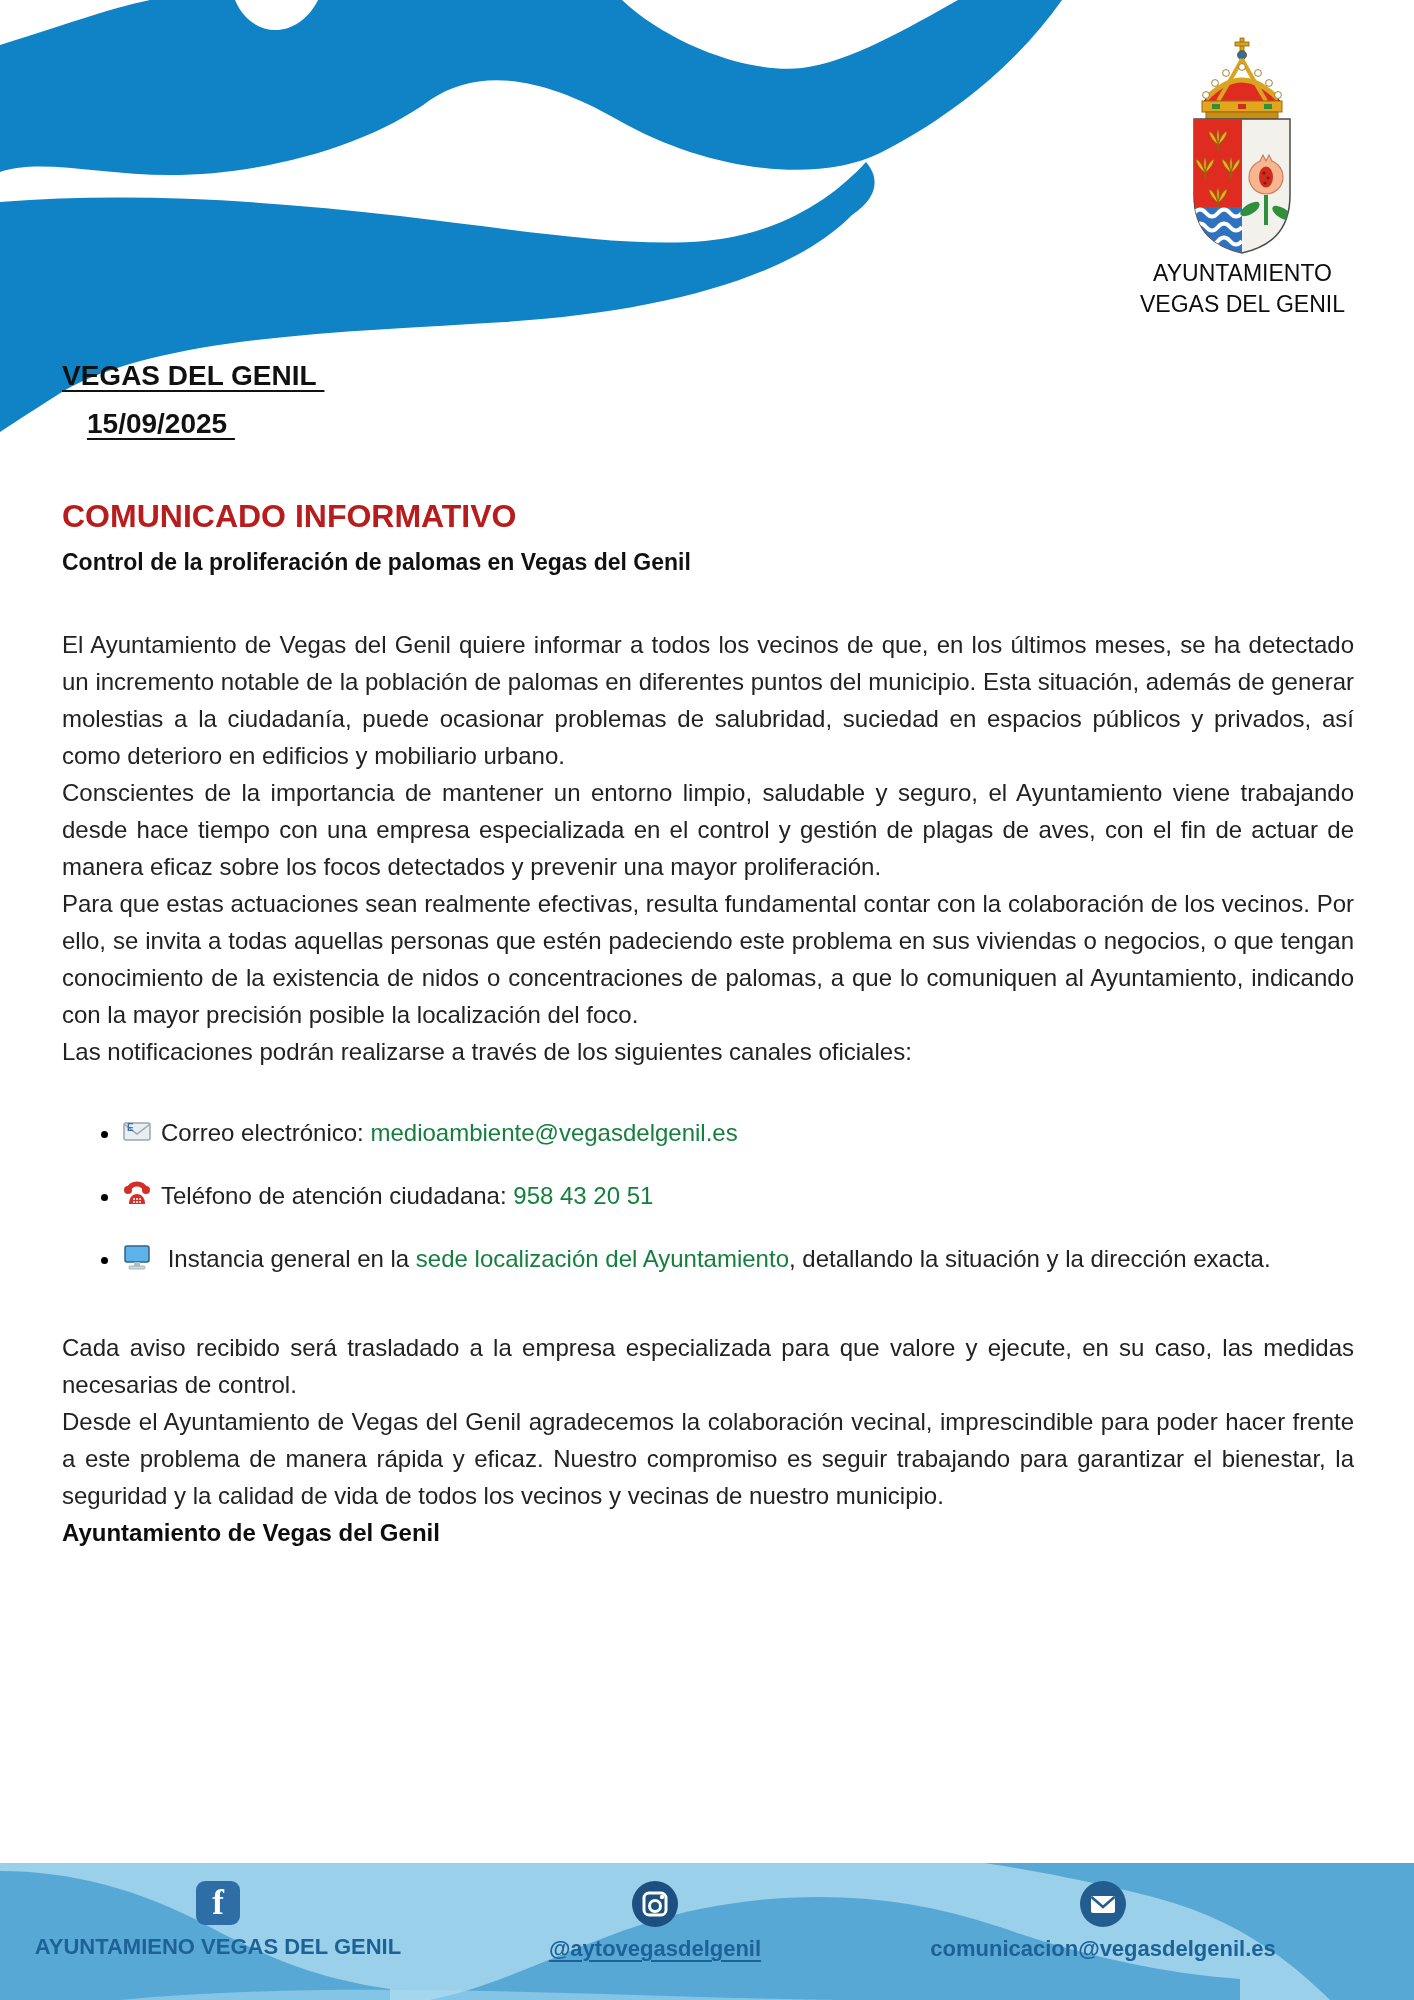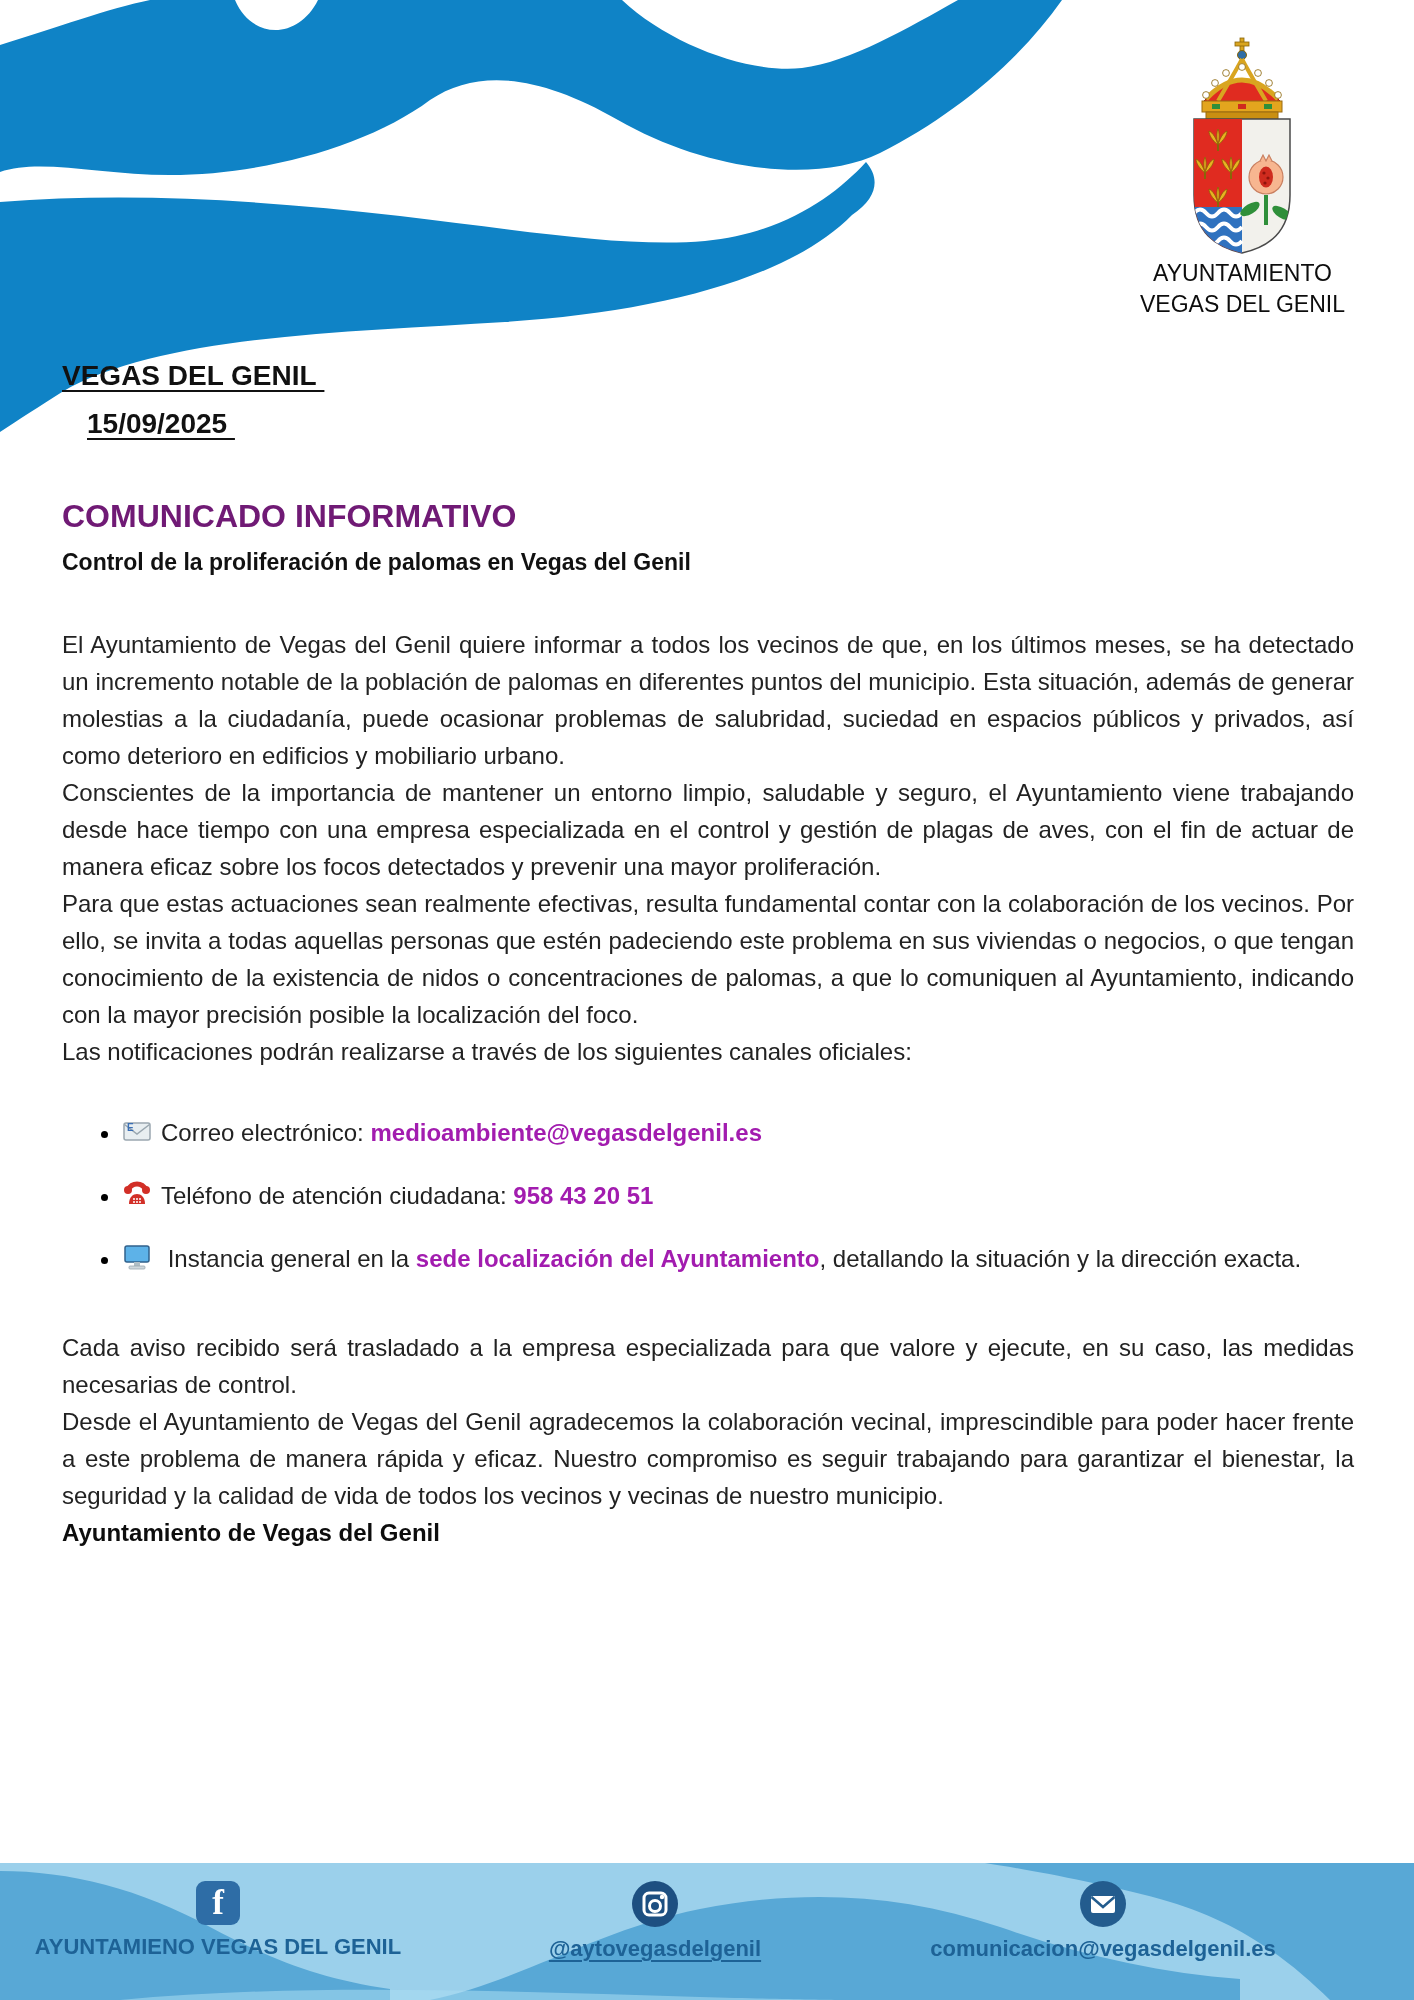--- a/index.html
+++ b/index.html
@@ -17,29 +17,29 @@
   .org-name{
     position:absolute;left:1090px;top:258px;width:305px;
     text-align:center;font-weight:normal;font-size:23px;line-height:31px;color:#0d0d0d;
   }
   
   .place-date{position:absolute;left:62px;top:352px;font-weight:bold;font-size:28px;line-height:48px;color:#111;}
   .place-date .line{text-decoration:underline;text-underline-offset:5px;}
   .place-date .date-line{display:block;margin-left:25px;}
   
   .title-block{position:absolute;left:62px;top:496px;width:1292px;}
-  .doc-title{font-size:32px;font-weight:bold;color:#701a75;line-height:40px;}
+  .doc-title{font-size:32px;font-weight:bold;color:#b91c1c;line-height:40px;}
   .doc-subtitle{font-size:23px;font-weight:bold;color:#111;line-height:31px;margin-top:11px;}
   
   .body-text{
     position:absolute;left:62px;top:626px;width:1292px;
     font-size:24px;line-height:37px;text-align:justify;color:#222;
   }
   .body-text p{margin:0;}
-  .body-text .bold{font-weight:bold;color:#a21caf;}
+  .body-text .bold{font-weight:normal;color:#15803d;}
   ul.channels{list-style:disc outside;margin:44px 0 52px 0;padding-left:60px;}
   ul.channels li{margin-bottom:26px;text-align:left;}
   ul.channels li::marker{color:#000;}
   .bullet-icon{display:inline-block;vertical-align:-5px;margin-right:9px;}
   .signature{font-weight:bold;color:#0d0d0d;}
   
   .footer{position:absolute;left:0;bottom:0;width:1414px;height:137px;}
   .footer-bg{position:absolute;inset:0;}
   .footer-col{
     position:absolute;top:18px;display:flex;flex-direction:column;align-items:center;

